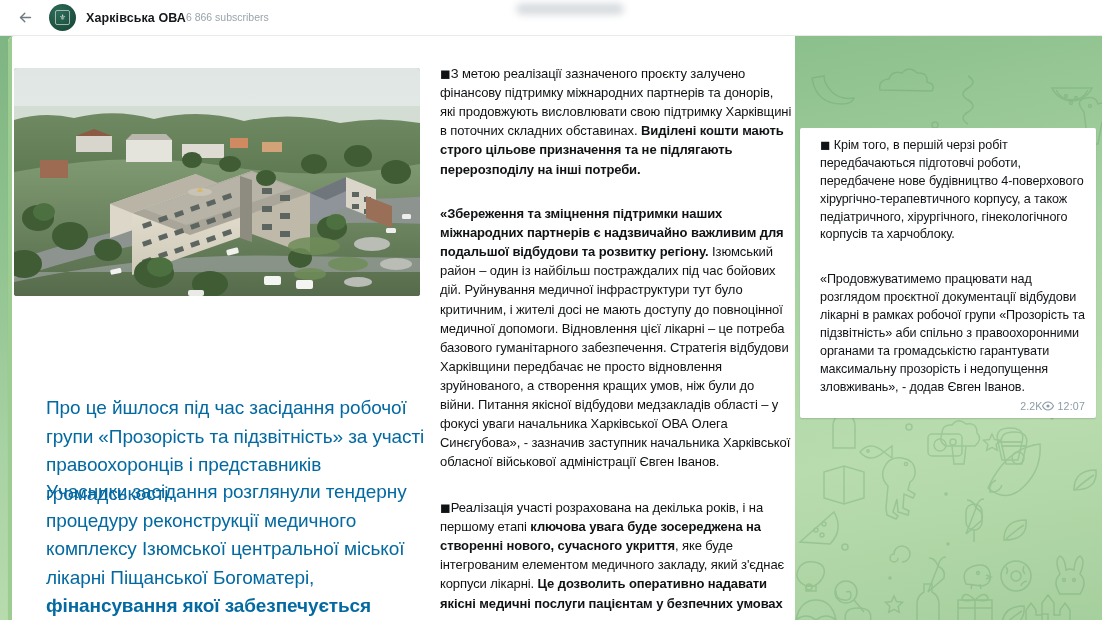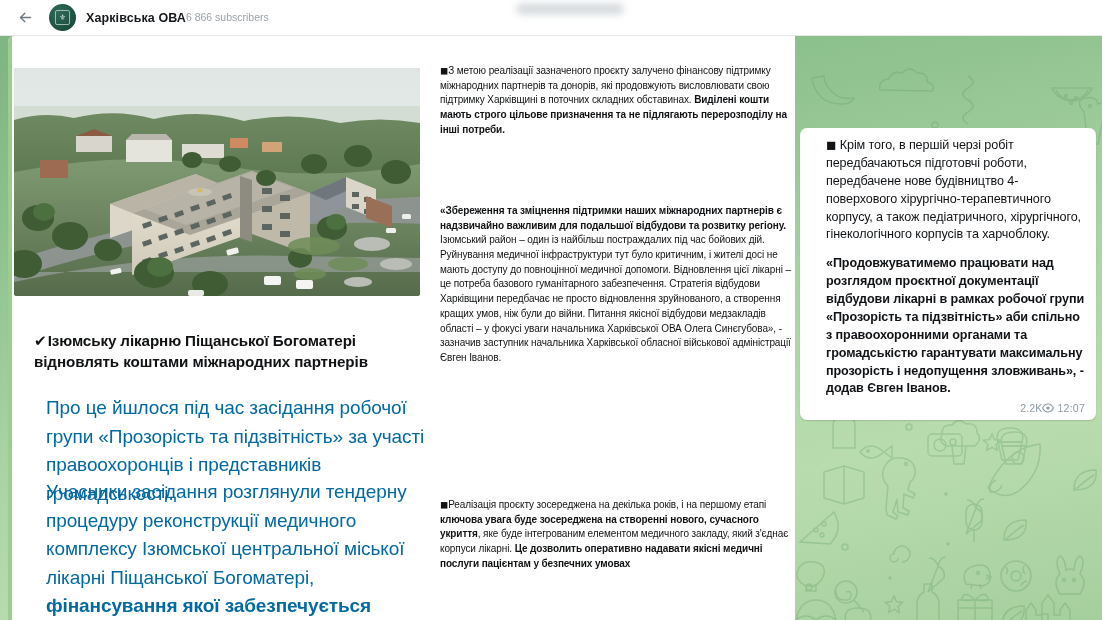--- a/index.html
+++ b/index.html
@@ -178,50 +178,50 @@
     letter-spacing: -.1px;
   }
   #lp1 { top: 358px; }
   #lp2 { top: 442px; }
 
   
   .para-mid {
     position: absolute;
     left: 14px;
     width: 352px;
-    font-size: 10px;
+    font-size: 13px;
     color: #101214;
     line-height: 1.47;
     letter-spacing: -.1px;
   }
   #mp1 { top: 28px; }
   #mp2 { top: 168px; }
   #mp3 { top: 462px; }
 
   b, .b { font-weight: bold; }
 
   
   .bubble2 {
     position: absolute;
     left: 800px;
     top: 128px;
     width: 296px;
     background: #ffffff;
-    border-radius: 7px;
+    border-radius: 2px;
     z-index: 12;
-    padding: 9px 11px 6px 26px;
+    padding: 9px 11px 6px 20px;
     box-shadow: 0 1px 1.5px rgba(0,0,0,.13);
   }
   .bubble2 p {
     font-size: 12.6px;
     color: #111417;
     line-height: 1.42;
     letter-spacing: -.1px;
   }
-  .bubble2 p + p { margin-top: 11px; font-weight: bold; }
+  .bubble2 p + p { margin-top: 27px; }
 
   .msg-meta {
     display: flex;
     align-items: flex-end;
     justify-content: flex-end;
     gap: 0;
     margin-top: 4px;
     color: #8b9ba6;
     font-size: 10.6px;
   }
@@ -619,43 +619,40 @@
             <rect x="96" y="202" width="11" height="5" rx="1.5" fill="#f2f2f0" transform="rotate(-12 96 202)"></rect>
             <rect x="250" y="208" width="17" height="9" rx="2" fill="#f4f4f2"></rect>
             <rect x="282" y="212" width="17" height="9" rx="2" fill="#f4f4f2"></rect>
             <rect x="372" y="160" width="10" height="5" rx="1.5" fill="#eeeeec"></rect>
             <rect x="388" y="146" width="9" height="5" rx="1.5" fill="#eeeeec"></rect>
             <rect x="174" y="222" width="16" height="6" rx="2" fill="#e9e9e6"></rect>
           </g>
         </svg>
       </div>
 
-      <div class="headline">
-        <span class="check">✔</span><span>Ізюмську лікарню Піщанської Богоматері відновлять коштами міжнародних партнерів</span>
-      </div>
 
       <div class="para-left" id="lp1">Про це йшлося під час засідання робочої групи «Прозорість та підзвітність» за участі правоохоронців і представників громадськості.</div>
 
       <div class="para-left" id="lp2">
         <span>Учасники засідання розглянули тендерну процедуру реконструкції медичного комплексу Ізюмської центральної міської лікарні Піщанської Богоматері, </span><b>фінансування якої забезпечується виключно фінансування партнерами.</b><span> Оголошена вартість тендеру становить близько 1 мільярд гривень. Слід зазначити, що з обласного бюджету кошти на цей проєкт не виділялися.</span>
       </div>
     </div>
 
     <div class="col col-mid">
 
       <div class="para-mid" id="mp1">
         <span>◼</span><span>З метою реалізації зазначеного проєкту залучено фінансову підтримку міжнародних партнерів та донорів, які продовжують висловлювати свою підтримку Харківщині в поточних складних обставинах. </span><b>Виділені кошти мають строго цільове призначення та не підлягають перерозподілу на інші потреби.</b>
       </div>
 
       <div class="para-mid" id="mp2">
         <b>«Збереження та зміцнення підтримки наших міжнародних партнерів є надзвичайно важливим для подальшої відбудови та розвитку регіону. </b><span>Ізюмський район – один із найбільш постраждалих під час бойових дій. Руйнування медичної інфраструктури тут було критичним, і жителі досі не мають доступу до повноцінної медичної допомоги. Відновлення цієї лікарні – це потреба базового гуманітарного забезпечення. Стратегія відбудови Харківщини передбачає не просто відновлення зруйнованого, а створення кращих умов, ніж були до війни. Питання якісної відбудови медзакладів області – у фокусі уваги начальника Харківської ОВА Олега Синєгубова», - зазначив заступник начальника Харківської обласної військової адміністрації Євген Іванов.</span>
       </div>
 
       <div class="para-mid" id="mp3">
-        <span>◼</span><span>Реалізація проєкту зосереджена на декілька років, і на першому етапі </span><b>ключова увага буде зосереджена на створенні нового, сучасного укриття</b><span>, яке буде інтегрованим елементом медичного закладу, який з'єднає корпуси лікарні. </span><b>Це дозволить оперативно надавати якісні медичні послуги пацієнтам у безпечних умовах</b>
+        <span>◼</span><span>Реалізація участі розрахована на декілька років, і на першому етапі </span><b>ключова увага буде зосереджена на створенні нового, сучасного укриття</b><span>, яке буде інтегрованим елементом медичного закладу, який з'єднає корпуси лікарні. </span><b>Це дозволить оперативно надавати якісні медичні послуги пацієнтам у безпечних умовах</b>
       </div>
     </div>
   </div>
 
   <div class="bubble2">
     <p><span>◼</span> <span>Крім того, в першій черзі робіт передбачаються підготовчі роботи, передбачене нове будівництво 4-поверхового хірургічно-терапевтичного корпусу, а також педіатричного, хірургічного, гінекологічного корпусів та харчоблоку.</span></p>
     <p>«Продовжуватимемо працювати над розглядом проєктної документації відбудови лікарні в рамках робочої групи «Прозорість та підзвітність» аби спільно з правоохоронними органами та громадськістю гарантувати максимальну прозорість і недопущення зловживань», - додав Євген Іванов.</p>
 
     <div class="msg-meta">
       <span class="views">2.2K</span>

